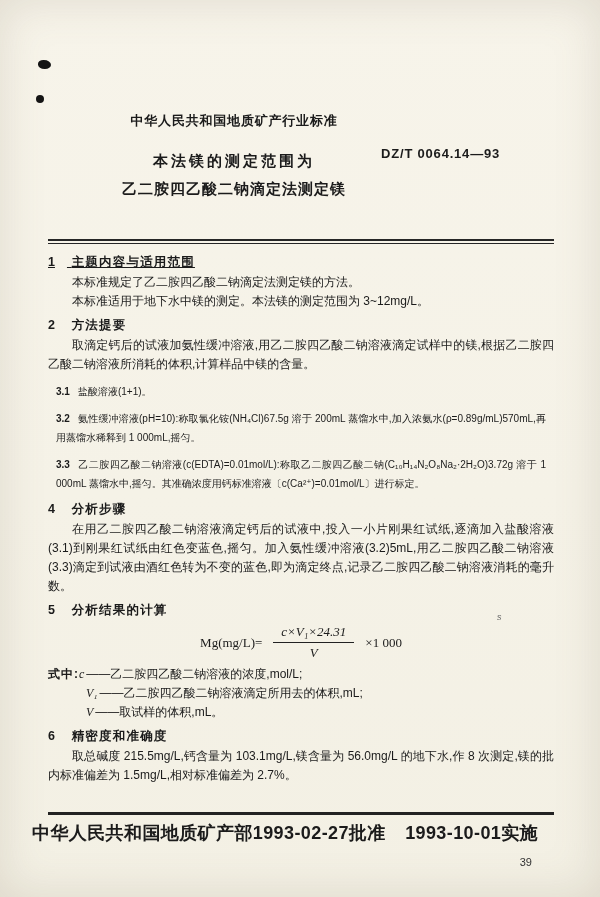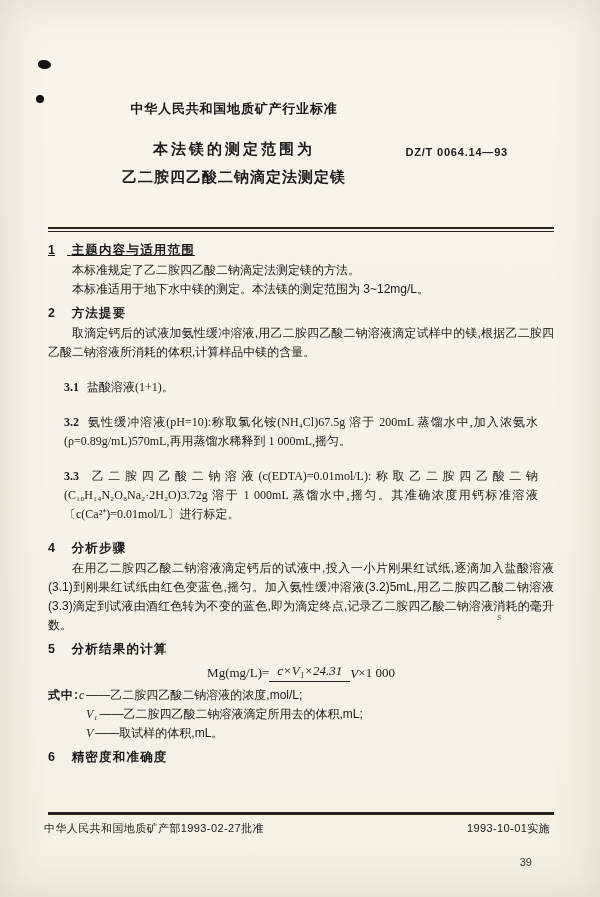--- a/index.html
+++ b/index.html
@@ -13,21 +13,21 @@
     background: linear-gradient(180deg, #f7f4ea 0%, #f5f2e7 55%, #f3f0e4 100%);
     box-shadow: inset 0 0 46px rgba(120, 108, 82, 0.18);
     font-family: "Liberation Sans", "DejaVu Sans", sans-serif;
     color: #1b1b1b;
     overflow: hidden;
   }
 
   .content {
     position: absolute;
     left: 48px;
-    top: 0;
+    top: 12px;
     width: 506px;
   }
 
   
   .artifact { position: absolute; background: #141414; }
   .a1 { left: 38px; top: 60px; width: 13px; height: 9px; border-radius: 45% 60% 50% 55%; }
   .a2 { left: 36px; top: 95px; width: 8px; height: 8px; border-radius: 50%; }
   .speck { position: absolute; left: 497px; top: 612px; font-size: 9px; color: #6b6b6b; font-style: italic; }
 
   
@@ -50,23 +50,23 @@
   .t2 {
     margin-top: 9px;
     width: 372px;
     text-align: center;
     font-size: 15px;
     font-weight: bold;
     letter-spacing: 1px;
   }
   .stdno {
     position: absolute;
-    right: 92px;
+    right: 100px;
     top: 146px;
-    font-size: 11px;
+    font-size: 13px;
     font-weight: bold;
     letter-spacing: 0.8px;
   }
   .rule-double {
     margin-top: 40px;
     height: 5px;
     border-top: 2.5px solid #262626;
     border-bottom: 1px solid #262626;
   }
 
@@ -82,42 +82,41 @@
   .sec-num { margin-right: 12px; letter-spacing: 0; }
 
   .para {
     margin: 0;
     font-size: 12px;
     line-height: 19px;
     text-indent: 2em;
     text-align: justify;
   }
   .clause {
-    margin: 16px;
-    font-size: 12px;
+    margin: 8px;
+    font-size: 10px;
     line-height: 19px;
     text-align: justify;
-    font-family: Liberation Serif, serif;
   }
   .clause-num { font-weight: bold; margin-right: 8px; }
 
   
   .formula {
     display: flex;
     justify-content: center;
     align-items: center;
     margin: 6px 0 4px;
     font-size: 13px;
     font-family: "Liberation Serif", "DejaVu Serif", serif;
   }
   .frac {
     display: inline-flex;
-    flex-direction: row;
+    flex-direction: column;
     align-items: center;
-    margin: 0 0;
+    margin: 0 11px;
   }
   .frac .fnum {
     border-bottom: 1.2px solid #222;
     padding: 0 8px 2px;
     font-style: italic;
   }
   .frac .fden { padding-top: 2px; font-style: italic; }
 
   .where { margin: 0; font-size: 12px; line-height: 19px; }
   .where-label { letter-spacing: 1px; font-weight: bold; }
@@ -131,27 +130,27 @@
   
   .footer-rule {
     position: absolute;
     left: 48px;
     width: 506px;
     top: 812px;
     border-top: 3px solid #222;
   }
   .footer {
     position: absolute;
-    left: 44px;
+    left: 32px;
     width: 506px;
     top: 821px;
     display: flex;
     justify-content: space-between;
-    font-size: 11px;
-    font-weight: normal;
+    font-size: 18px;
+    font-weight: bold;
     letter-spacing: 0.4px;
   }
   .pageno {
     position: absolute;
     right: 68px;
     top: 856px;
     font-size: 11px;
     color: #333;
   }
 </style>
@@ -223,20 +222,21 @@
       <i class="mvar">V₁</i><span>——乙二胺四乙酸二钠溶液滴定所用去的体积,mL;</span>
     </p>
     <p class="where cont">
       <i class="mvar">V</i><span>——取试样的体积,mL。</span>
     </p>
 
     <h2 class="sec">
       <span class="sec-num">6</span>
       <span class="sec-title">精密度和准确度</span>
     </h2>
+    <p class="para">取总碱度 215.5mg/L,钙含量为 103.1mg/L,镁含量为 56.0mg/L 的地下水,作 8 次测定,镁的批内标准偏差为 1.5mg/L,相对标准偏差为 2.7%。</p>
 
   </div>
 
   <div class="footer-rule"></div>
   <div class="footer">
     <span>中华人民共和国地质矿产部1993-02-27批准</span>
     <span>1993-10-01实施</span>
   </div>
   <div class="pageno">39</div>
 

